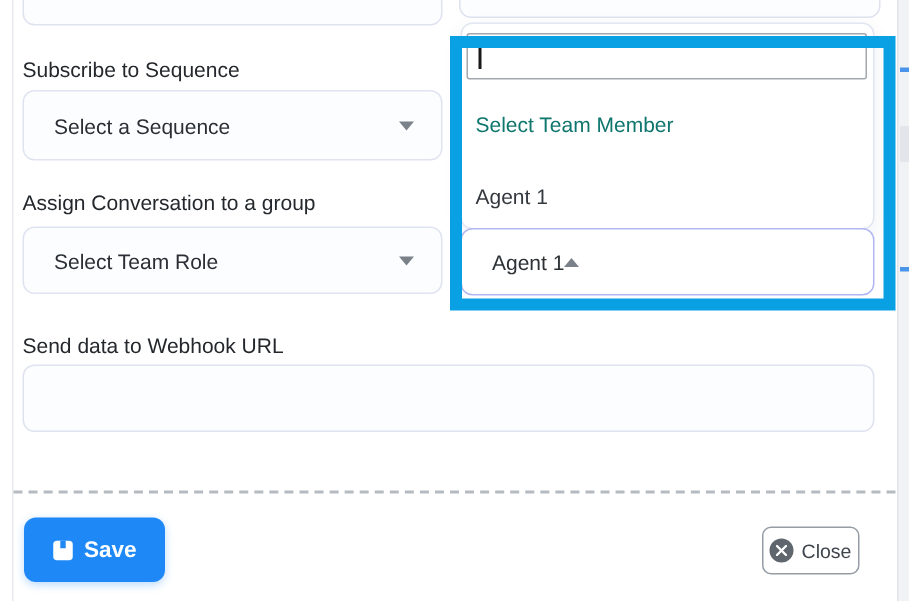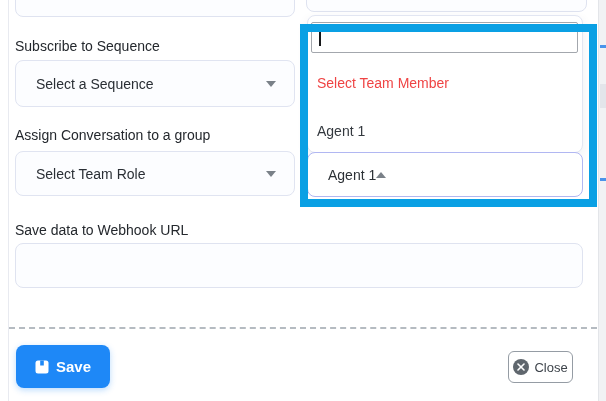--- a/index.html
+++ b/index.html
@@ -40,21 +40,21 @@
                     border:1px solid #e2e6f2; border-radius:8px; z-index:5;
                     box-shadow:0 4px 12px rgba(30,40,90,.07); }
   .member-search { left:311px; top:22px; width:267px; height:31px; background:#fff;
                    border:1px solid #a3a7ad; border-radius:2px; z-index:6;
                    font-size:14px; padding-left:8px; font-family:"Liberation Sans",sans-serif; outline:none; }
   .fake-caret { left:319px; top:28px; width:2px; height:18px; background:#16181a; z-index:7;
                 animation:blink 1s steps(1) infinite; }
   @keyframes blink { 0%,49%{opacity:1;} 50%,100%{opacity:0;} }
   .dd-option { left:308px; width:274px; height:30px; display:flex; align-items:center;
                padding-left:9px; font-size:14px; z-index:6; cursor:pointer; background:transparent; }
-  .dd-option-1 { top:68px;  color:#ef4444; }
+  .dd-option-1 { top:68px;  color:#0f766e; }
   .dd-option-2 { top:116px; color:#34393f; }
 
   .agent-select { left:307px; top:152px; width:276px; height:45px; background:#fff;
                   border:1px solid #b1b7f2; border-radius:8px; z-index:6;
                   display:flex; align-items:center; font-size:14px; color:#2c3136;
                   padding:0 20px; cursor:pointer; }
 
   
   .annotation { left:300px; top:24px; width:297px; height:183px; border:8px solid #0aa0e4;
                 z-index:40; pointer-events:none; }
@@ -114,21 +114,21 @@
   <div class="abs dd-option dd-option-2">
     <span>Agent 1</span>
   </div>
   <div class="abs agent-select">
     <span class="grow">Agent 1</span>
     <span class="caret-up"></span>
   </div>
 
   <div class="abs annotation"></div>
 
-  <div class="abs form-label lbl-webhook">Save data to Webhook URL</div>
+  <div class="abs form-label lbl-webhook">Send data to Webhook URL</div>
   <input class="abs webhook-input" type="text" value="" style="">
 
   <div class="abs divider"></div>
 
   <button class="abs close-btn">
     <span class="close-circle">
       <svg width="8" height="8" viewBox="0 0 8 8">
         <line x1="1" y1="1" x2="7" y2="7" stroke="#ffffff" stroke-width="1.6" stroke-linecap="round"></line>
         <line x1="7" y1="1" x2="1" y2="7" stroke="#ffffff" stroke-width="1.6" stroke-linecap="round"></line>
       </svg>

